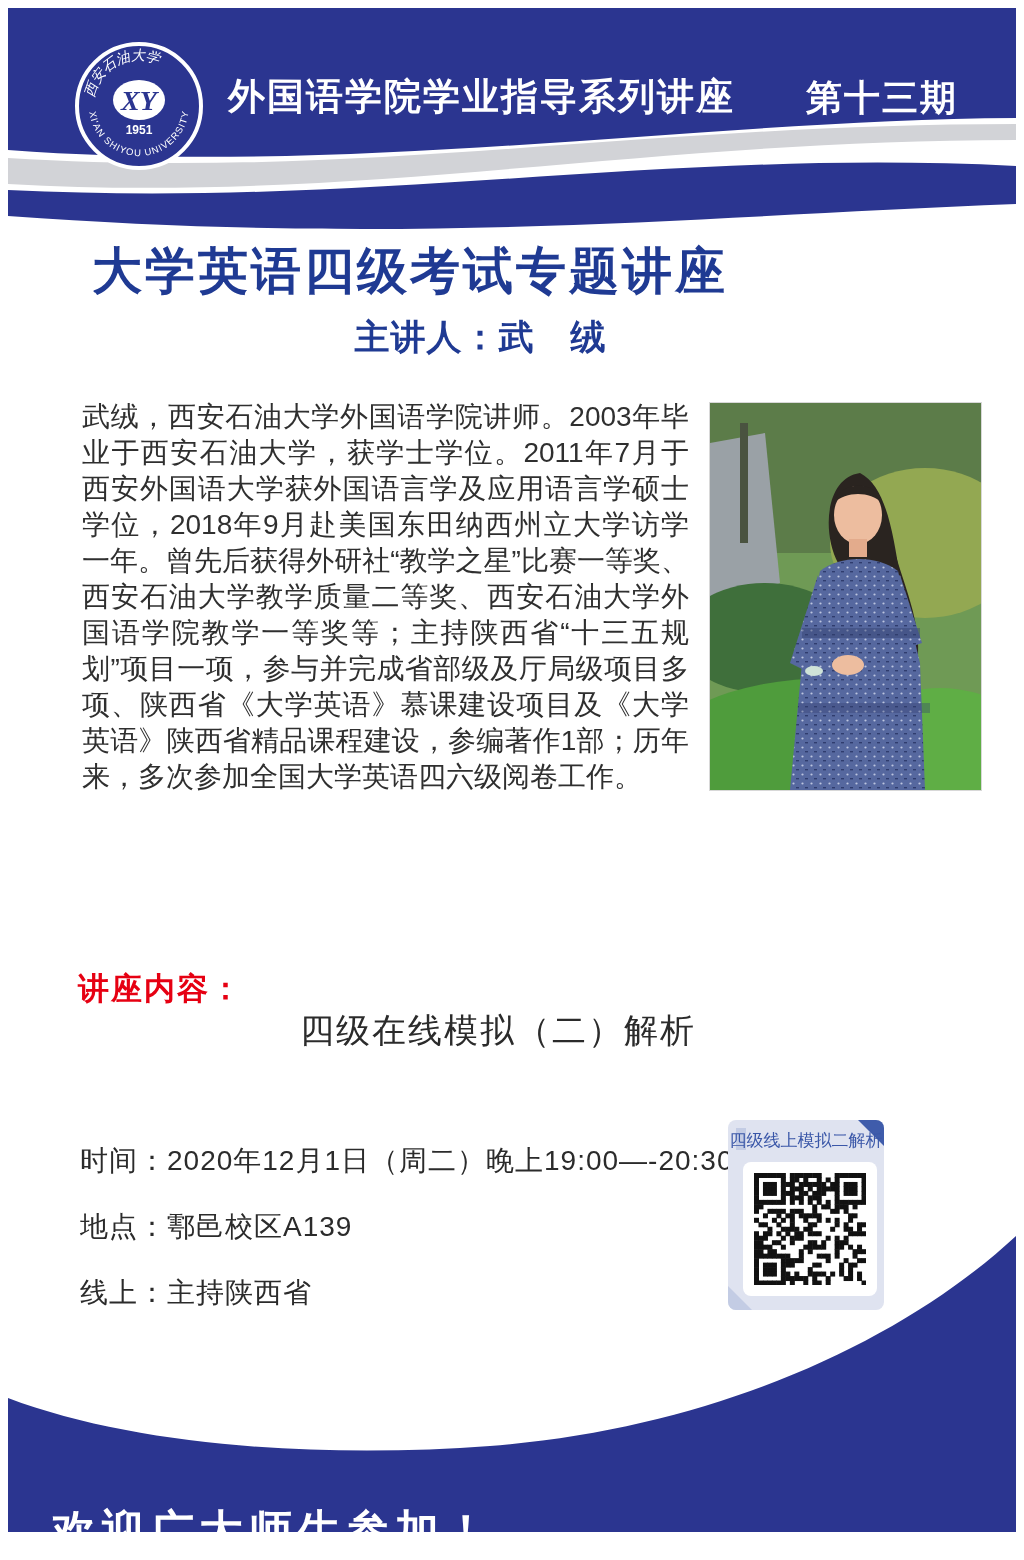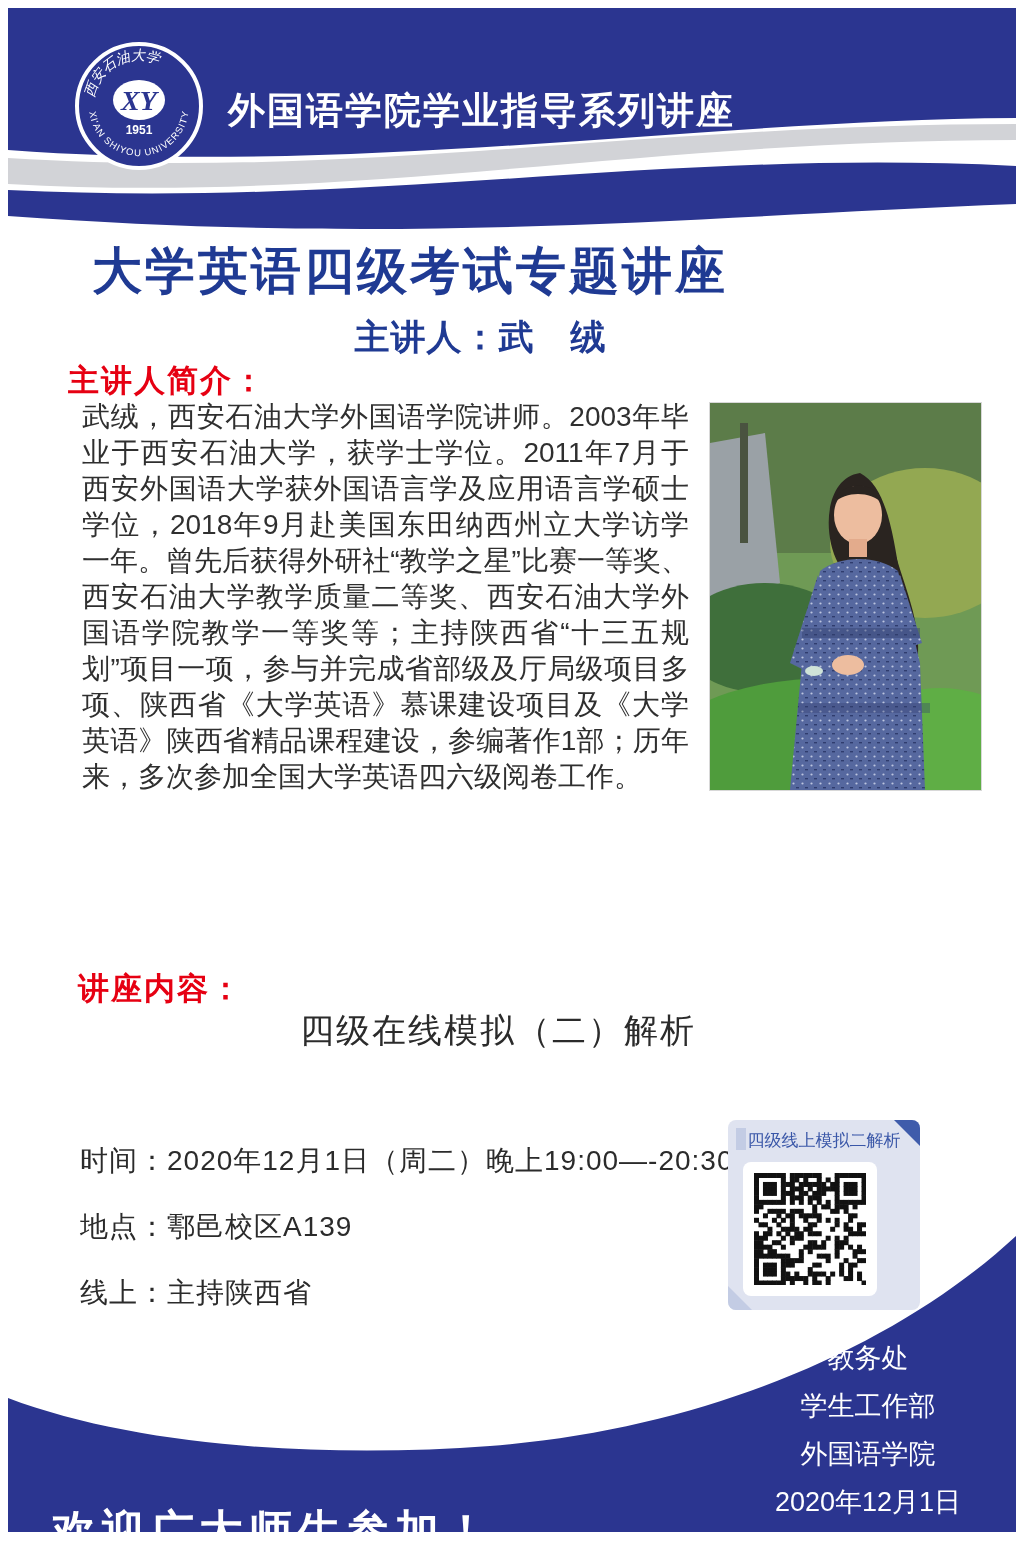--- a/index.html
+++ b/index.html
@@ -3,21 +3,21 @@
 <meta charset="utf-8">
 <style>
   html,body{margin:0;padding:0;background:#ffffff;}
   .poster{position:relative;width:1024px;height:1560px;background:#ffffff;overflow:hidden;
           font-family:"Liberation Sans", sans-serif;}
   .abs{position:absolute;}
   svg{display:block;}
 
   
   .header-wave{left:0;top:0;}
-  .header-series{left:228px;top:72px;color:#ffffff;font-size:37px;font-weight:bold;letter-spacing:2px;margin-top:14px;}
+  .header-series{left:228px;top:72px;color:#ffffff;font-size:37px;font-weight:bold;letter-spacing:2px;}
   .header-issue{left:806px;top:74px;color:#ffffff;font-size:36px;font-weight:bold;letter-spacing:2px;}
   .logo{left:75px;top:42px;}
 
   
   .main-title{left:0;top:238px;width:820px;text-align:center;color:#1f3a93;
               font-size:50px;font-weight:bold;letter-spacing:3px;}
   .speaker-line{left:0;top:314px;width:961px;text-align:center;color:#1f3a93;
                 font-size:35px;font-weight:bold;letter-spacing:1px;}
 
   .section-heading{font-family:"Liberation Serif", serif;color:#e60012;font-weight:bold;}
@@ -34,21 +34,21 @@
   
   .topic{left:300px;top:1008px;font-size:34px;color:#2b2b2b;letter-spacing:2px;}
 
   
   .detail{color:#2b2b2b;font-size:28px;letter-spacing:1px;}
   .detail-time{left:80px;top:1142px;}
   .detail-venue{left:80px;top:1208px;}
   .detail-online{left:80px;top:1274px;}
 
   
-  .qr-card{left:728px;top:1120px;width:192px;height:190px;background:#dfe3f0;border-radius:8px;}
+  .qr-card{left:728px;top:1120px;width:156px;height:190px;background:#dfe3f0;border-radius:8px;}
   .qr-fold-tr{position:absolute;right:0;top:0;width:0;height:0;
               border-top:26px solid #3f5cab;border-left:26px solid transparent;border-top-right-radius:8px;}
   .qr-fold-bl{position:absolute;left:0;bottom:0;width:0;height:0;
               border-bottom:24px solid #c3cce4;border-right:24px solid transparent;border-bottom-left-radius:8px;}
   .qr-tab{position:absolute;left:8px;top:8px;width:10px;height:22px;background:#c3cce4;}
   .qr-label{position:absolute;left:0;top:9px;width:100%;text-align:center;color:#3a57a8;font-size:17px;}
   .qr-box{position:absolute;left:15px;top:42px;width:134px;height:134px;background:#ffffff;border-radius:8px;}
   .qr-box svg{position:absolute;left:11px;top:11px;}
 
   
@@ -80,25 +80,25 @@
     </text>
     <text font-size="9.5" fill="#ffffff" font-family="Liberation Sans, sans-serif" letter-spacing="1">
       <textPath href="#arcBot" startOffset="6">XI'AN SHIYOU UNIVERSITY</textPath>
     </text>
     <ellipse cx="64" cy="58" rx="26" ry="20" fill="#ffffff"></ellipse>
     <text x="64" y="68" text-anchor="middle" font-size="28" font-weight="bold" font-style="italic" fill="#2b3590" font-family="Liberation Serif, serif">XY</text>
     <text x="64" y="92" text-anchor="middle" font-size="12" font-weight="bold" fill="#ffffff">1951</text>
   </svg>
 
   <div class="abs header-series">外国语学院学业指导系列讲座</div>
+  <div class="abs header-issue">第十三期</div>
 
   <div class="abs main-title">大学英语四级考试专题讲座</div>
   <div class="abs speaker-line"><span>主讲人：</span><span>武　绒</span></div>
 
-  <div class="abs section-heading bio-heading">主讲人简介：</div>
 
   <div class="abs bio-body">
     <span class="photo-wrap">
       <svg width="271" height="387" viewBox="0 0 271 387">
         <defs>
           <pattern id="dresspat" width="9" height="9" patternUnits="userSpaceOnUse">
             <rect width="9" height="9" fill="#56689f"></rect>
             <circle cx="2.5" cy="2.5" r="1.1" fill="#d6dcef" opacity="0.8"></circle>
             <rect x="5" y="6" width="3" height="1.4" fill="#2f3c6e"></rect>
           </pattern>
@@ -463,22 +463,16 @@
           <rect x="71.68" y="107.52" width="5" height="5" fill="#111111"></rect>
           <rect x="107.52" y="107.52" width="5" height="5" fill="#111111"></rect>
         </svg>
     </div>
   </div>
 
   <svg class="abs footer-wave" width="1024" height="330" viewBox="0 0 1024 330">
     <path d="M8,168 C140,218 330,228 490,216 C720,198 906,108 1016,6 L1016,302 L8,302 Z" fill="#2b3590"></path>
   </svg>
 
-  <div class="abs footer-org">
-    <div>教务处</div>
-    <div>学生工作部</div>
-    <div>外国语学院</div>
-    <div>2020年12月1日</div>
-  </div>
 
   <div class="abs welcome">欢迎广大师生参加！</div>
 
 </div>
 
 </body></html>

